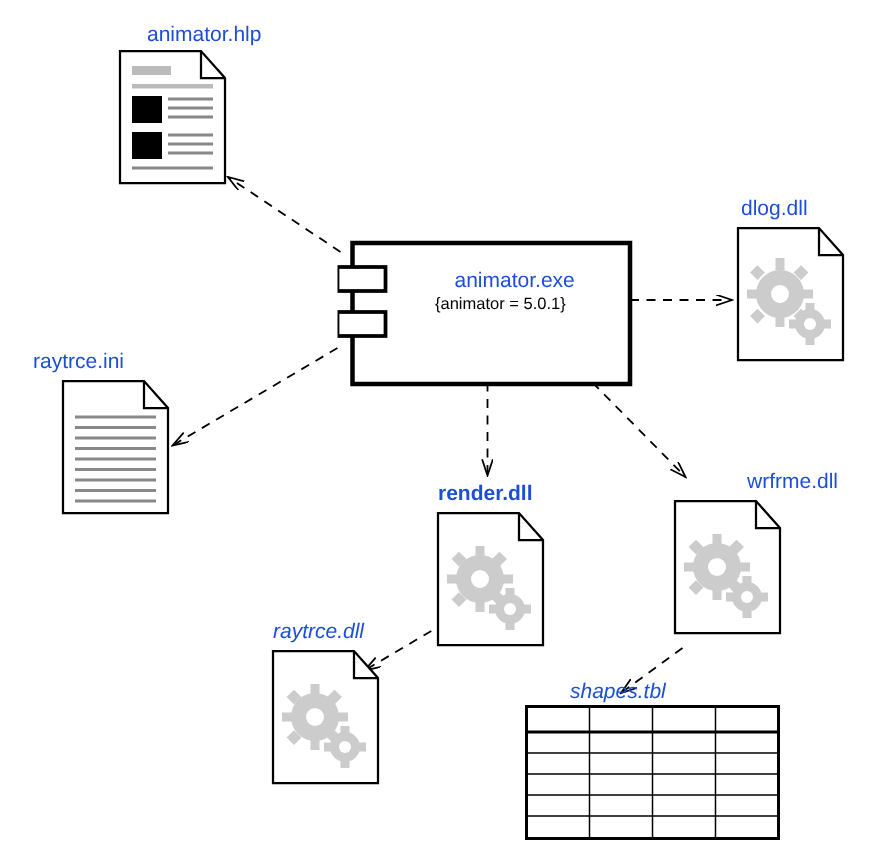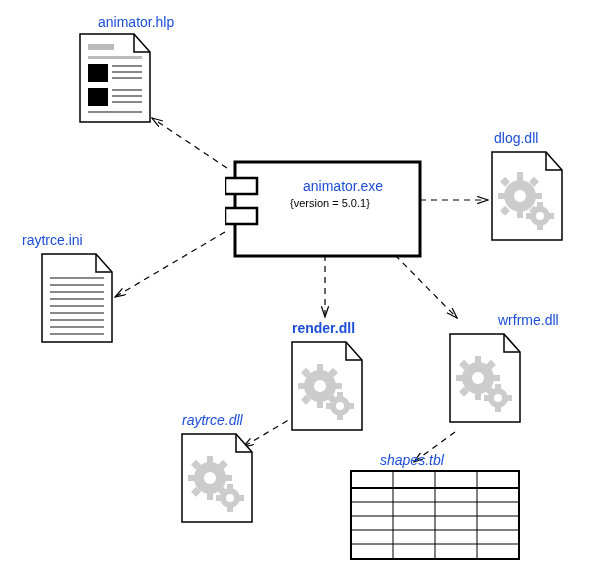--- a/index.html
+++ b/index.html
@@ -61,21 +61,21 @@
 
 <div class="icon" style="left:225px; top:160px;">
   <svg width="200" height="100">
     <rect x="10" y="2" width="185" height="94" fill="#fff" stroke="#000" stroke-width="3"></rect>
 
     <rect x="0" y="18" width="32" height="16" fill="#fff" stroke="#000" stroke-width="2.5"></rect>
     <rect x="0" y="48" width="32" height="16" fill="#fff" stroke="#000" stroke-width="2.5"></rect>
   </svg>
 </div>
 <div class="label" style="left:284px; top:178px;margin-left:19px;">animator.exe</div>
-<div class="sublabel" style="left:290px; top:197px;">{version = 5.0.1}</div>
+<div class="sublabel" style="left:290px; top:197px;">{animator = 5.0.1}</div>
 
 <div class="label" style="left:98px; top:14px;">animator.hlp</div>
 <div class="icon" style="left:78px; top:32px;">
   <svg width="74" height="92">
     <path d="M2 2 H56 L72 20 V90 H2 Z" fill="#fff" stroke="#000" stroke-width="1.5"></path>
     <path d="M56 2 V20 H72" fill="none" stroke="#000" stroke-width="1.5"></path>
 
     <rect x="10" y="12" width="26" height="6" fill="#bbb"></rect>
     <rect x="10" y="24" width="54" height="3" fill="#bbb"></rect>
     <rect x="10" y="32" width="20" height="18" fill="#000"></rect>

